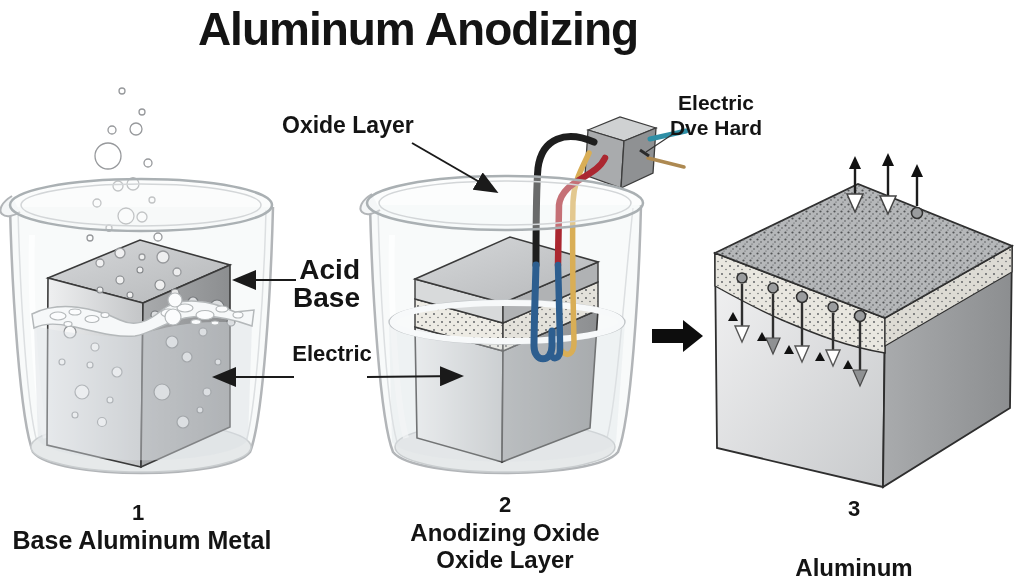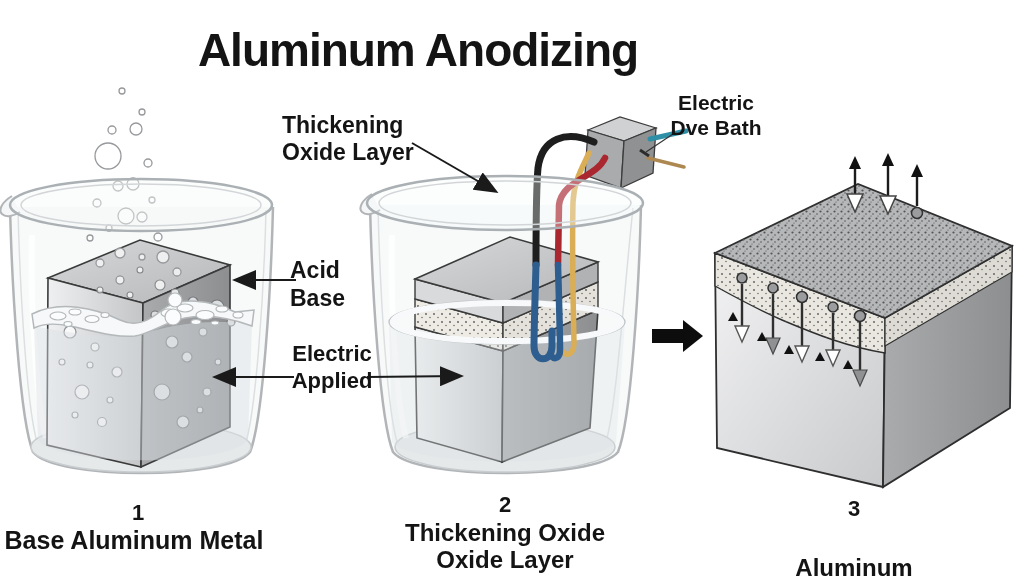--- a/index.html
+++ b/index.html
@@ -1,28 +1,28 @@
 <!DOCTYPE html>
 <html><head>
 <meta charset="utf-8">
 <style>
   html,body{margin:0;padding:0;background:#fff;}
   #canvas{position:relative;width:1024px;height:576px;background:#ffffff;overflow:hidden;
           font-family:"Liberation Sans", sans-serif;color:#141414;}
   #art{position:absolute;left:0;top:0;}
   .lbl{position:absolute;font-weight:bold;color:#141414;}
-  .title{top:23px;left:0;width:836px;text-align:center;font-size:46px;letter-spacing:-1px;}
+  .title{top:2px;left:0;width:836px;text-align:center;font-size:46px;letter-spacing:-1px;}
   .thickening{left:282px;top:112px;font-size:23px;line-height:27px;text-align:left;}
-  .acid{left:290px;top:256px;width:70px;font-size:23px;line-height:28px;text-align:left;}
+  .acid{left:290px;top:256px;width:70px;font-size:28px;line-height:28px;text-align:right;}
   .ecurrent{left:288px;top:340px;width:88px;font-size:22px;line-height:27px;text-align:center;}
   .edye{left:662px;top:90px;width:108px;font-size:21px;line-height:25px;text-align:center;}
   .hardporous{left:760px;top:86px;width:260px;font-size:21px;line-height:27px;text-align:center;}
   .stgnum{position:absolute;font-weight:bold;font-size:22px;text-align:center;width:40px;}
   .stgcap{position:absolute;font-weight:bold;text-align:center;}
-  .cap1{left:4px;top:526px;width:260px;font-size:25px;}
+  .cap1{left:12px;top:526px;width:260px;font-size:25px;}
   .num1{left:118px;top:500px;}
   .cap2{left:385px;top:519px;width:240px;font-size:24px;line-height:27px;}
   .num2{left:485px;top:492px;}
   .cap3{left:768px;top:522px;width:172px;font-size:24px;margin-top:32px;}
   .num3{left:834px;top:496px;}
 </style>
 </head>
 <body>
 
 <div id="canvas">
@@ -268,47 +268,45 @@
     <line x1="412" y1="143" x2="495" y2="191" marker-end="url(#ah)"></line>
     <line x1="296" y1="280" x2="236" y2="280" marker-end="url(#ah)"></line>
     <line x1="294" y1="377" x2="216" y2="377" marker-end="url(#ah)"></line>
     <line x1="367" y1="377" x2="460" y2="376" marker-end="url(#ah)"></line>
   </g>
 </svg>
 
   <div class="lbl title">Aluminum Anodizing</div>
 
   <div class="lbl thickening">
-    <div>Thickening</div>
     <div>Oxide Layer</div>
   </div>
 
   <div class="lbl acid">
     <div>Acid</div>
     <div>Base</div>
   </div>
 
   <div class="lbl ecurrent">
     <div>Electric</div>
-    <div>Applied</div>
   </div>
 
   <div class="lbl edye">
     <div>Electric</div>
-    <div>Dve Bath</div>
+    <div>Dve Hard</div>
   </div>
 
   <div class="lbl hardporous">
   </div>
 
   <div class="stgnum num1">1</div>
   <div class="stgcap cap1">Base Aluminum Metal</div>
 
   <div class="stgnum num2">2</div>
   <div class="stgcap cap2">
-    <div>Thickening Oxide</div>
+    <div>Anodizing Oxide</div>
     <div>Oxide Layer</div>
   </div>
 
   <div class="stgnum num3">3</div>
   <div class="stgcap cap3">Aluminum</div>
 
 </div>
 
 </body></html>

